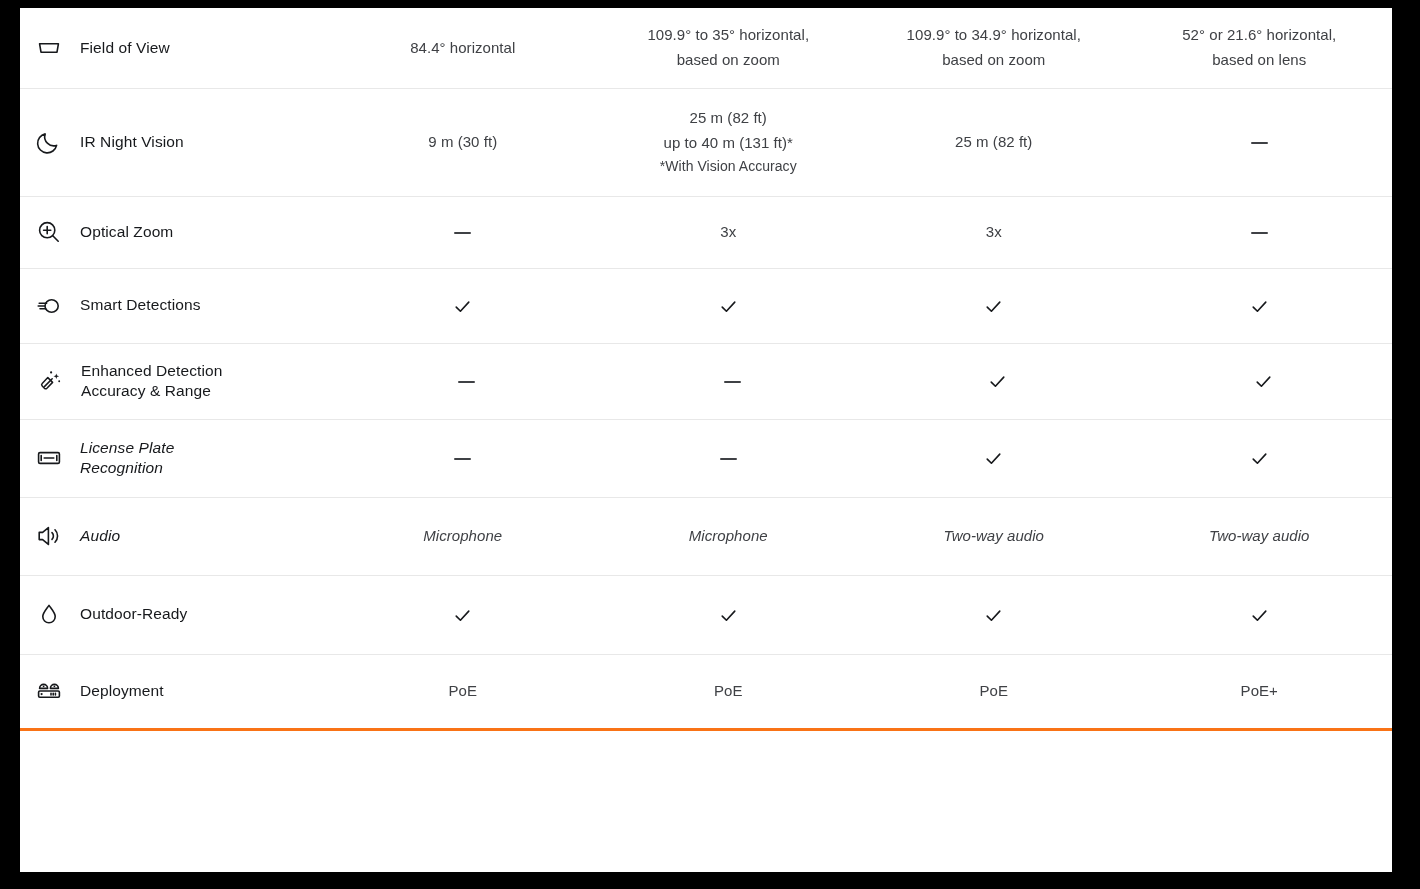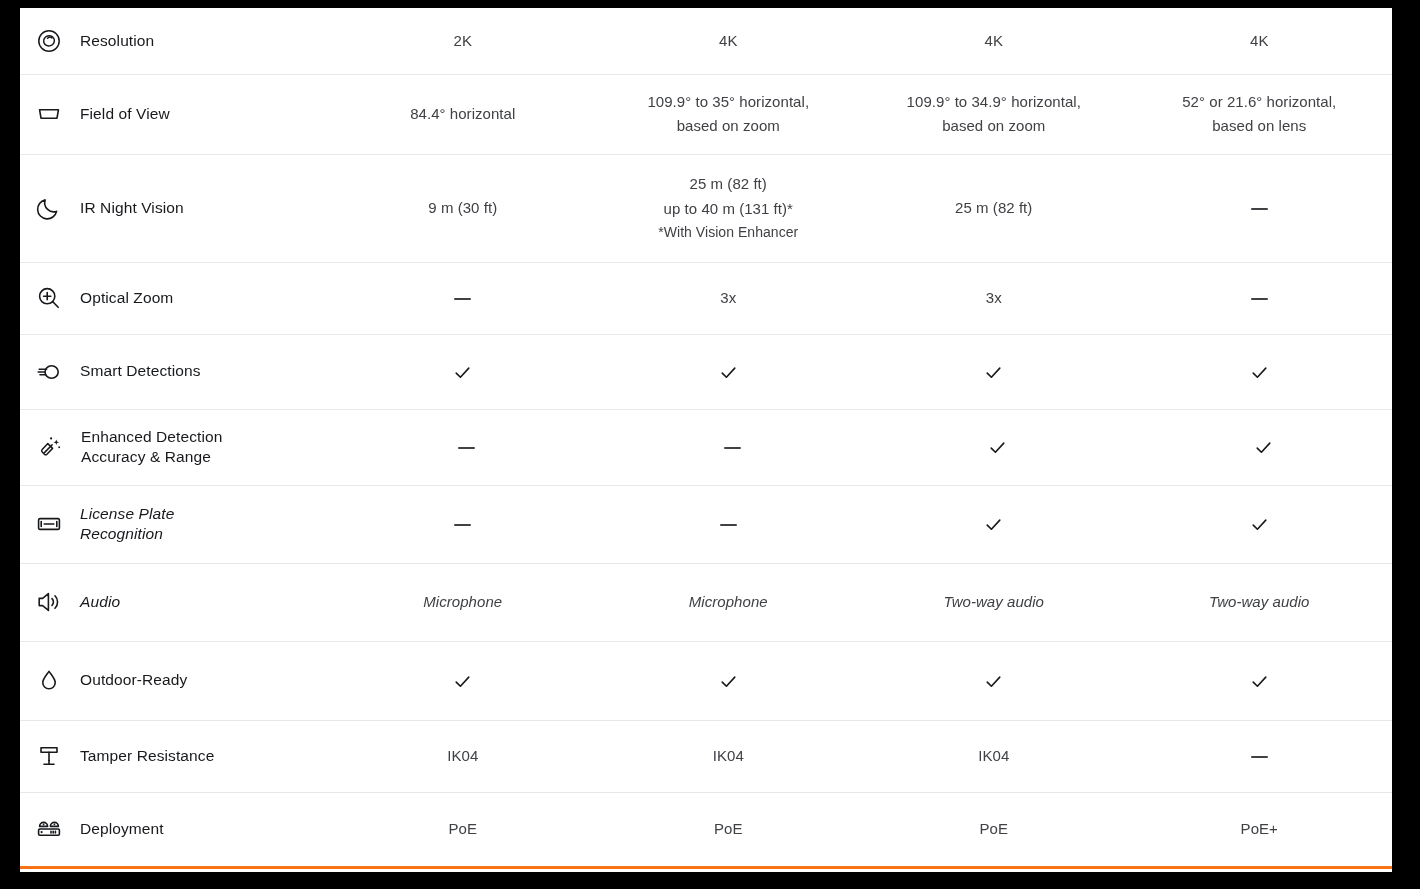--- a/index.html
+++ b/index.html
@@ -119,46 +119,20 @@
   <div id="sheet">
     <table class="comparison-table">
       <colgroup>
         <col class="col-feature">
         <col class="col-device">
         <col class="col-device">
         <col class="col-device">
         <col class="col-device">
       </colgroup>
       <tbody id="table-body">
-          <tr data-h="66">
-            <td class="feature-cell">
-              <div class="feature-inner">
-                <span class="feat-icon">
-                  <svg width="26" height="26" viewBox="0 0 26 26" fill="none" stroke="currentColor" stroke-width="1.5">
-                    <circle cx="13" cy="13" r="10.2"></circle>
-                    <ellipse cx="13" cy="12.8" rx="5.4" ry="5.1" transform="rotate(-18 13 12.8)"></ellipse>
-                    <path d="M15.9 9.9c-1.2-1-3.1-.9-4.3.4" stroke-width="1.5" stroke-linecap="round"></path>
-                  </svg>
-                </span>
-                <span class="feat-label">Resolution</span>
-              </div>
-            </td>
-            <td class="value-cell">
-              <span class="sub">2K</span>
-            </td>
-            <td class="value-cell">
-              <span class="sub">4K</span>
-            </td>
-            <td class="value-cell">
-              <span class="sub">4K</span>
-            </td>
-            <td class="value-cell">
-              <span class="sub">4K</span>
-            </td>
-          </tr>
           <tr data-h="80">
             <td class="feature-cell">
               <div class="feature-inner">
                 <span class="feat-icon">
                   <svg width="26" height="26" viewBox="0 0 26 26" fill="none" stroke="currentColor" stroke-width="1.6" stroke-linejoin="round">
                     <path d="M3.6 8.8 L22.4 8.8 L21 17.2 L5 17.2 Z"></path>
                   </svg>
                 </span>
                 <span class="feat-label">Field of View</span>
               </div>
@@ -189,21 +163,21 @@
                 </span>
                 <span class="feat-label">IR Night Vision</span>
               </div>
             </td>
             <td class="value-cell">
               <span class="sub">9 m (30 ft)</span>
             </td>
             <td class="value-cell">
               <span class="sub">25 m (82 ft)</span>
               <span class="sub">up to 40 m (131 ft)*</span>
-              <span class="note">*With Vision Enhancer</span>
+              <span class="note">*With Vision Accuracy</span>
             </td>
             <td class="value-cell">
               <span class="sub">25 m (82 ft)</span>
             </td>
             <td class="value-cell"><span class="dash"></span></td>
           </tr>
           <tr data-h="72">
             <td class="feature-cell">
               <div class="feature-inner">
                 <span class="feat-icon">
@@ -344,45 +318,20 @@
                 </svg></span></td>
             <td class="value-cell"><span class="check"><svg viewBox="0 0 20 20" fill="none" stroke="currentColor" stroke-width="1.7" stroke-linecap="round" stroke-linejoin="round">
                   <path d="M3.4 10.6 7.8 15 16.6 5.4"></path>
                 </svg></span></td>
             <td class="value-cell"><span class="check"><svg viewBox="0 0 20 20" fill="none" stroke="currentColor" stroke-width="1.7" stroke-linecap="round" stroke-linejoin="round">
                   <path d="M3.4 10.6 7.8 15 16.6 5.4"></path>
                 </svg></span></td>
             <td class="value-cell"><span class="check"><svg viewBox="0 0 20 20" fill="none" stroke="currentColor" stroke-width="1.7" stroke-linecap="round" stroke-linejoin="round">
                   <path d="M3.4 10.6 7.8 15 16.6 5.4"></path>
                 </svg></span></td>
-          </tr>
-          <tr data-h="72">
-            <td class="feature-cell">
-              <div class="feature-inner">
-                <span class="feat-icon">
-                  <svg width="26" height="26" viewBox="0 0 26 26" fill="none" stroke="currentColor" stroke-width="1.6" stroke-linecap="round" stroke-linejoin="round">
-                    <path d="M5 4.8h16v4.4H5Z"></path>
-                    <path d="M13 9.2v8.4"></path>
-                    <path d="M8 21.2h10"></path>
-                    <path d="M13 17.6v3.6"></path>
-                  </svg>
-                </span>
-                <span class="feat-label">Tamper Resistance</span>
-              </div>
-            </td>
-            <td class="value-cell">
-              <span class="sub">IK04</span>
-            </td>
-            <td class="value-cell">
-              <span class="sub">IK04</span>
-            </td>
-            <td class="value-cell">
-              <span class="sub">IK04</span>
-            </td>
-            <td class="value-cell"><span class="dash"></span></td>
           </tr>
           <tr data-h="75" class="last-row">
             <td class="feature-cell">
               <div class="feature-inner">
                 <span class="feat-icon">
                   <svg width="26" height="26" viewBox="0 0 26 26" fill="none" stroke="currentColor" stroke-width="1.6" stroke-linecap="round" stroke-linejoin="round">
                     <path d="M3.6 10.4a4 4 0 0 1 8 0Z"></path>
                     <path d="M14.4 10.4a4 4 0 0 1 8 0Z"></path>
                     <circle cx="7.6" cy="8.3" r="0.9" fill="currentColor" stroke="none"></circle>
                     <circle cx="18.4" cy="8.3" r="0.9" fill="currentColor" stroke="none"></circle>

